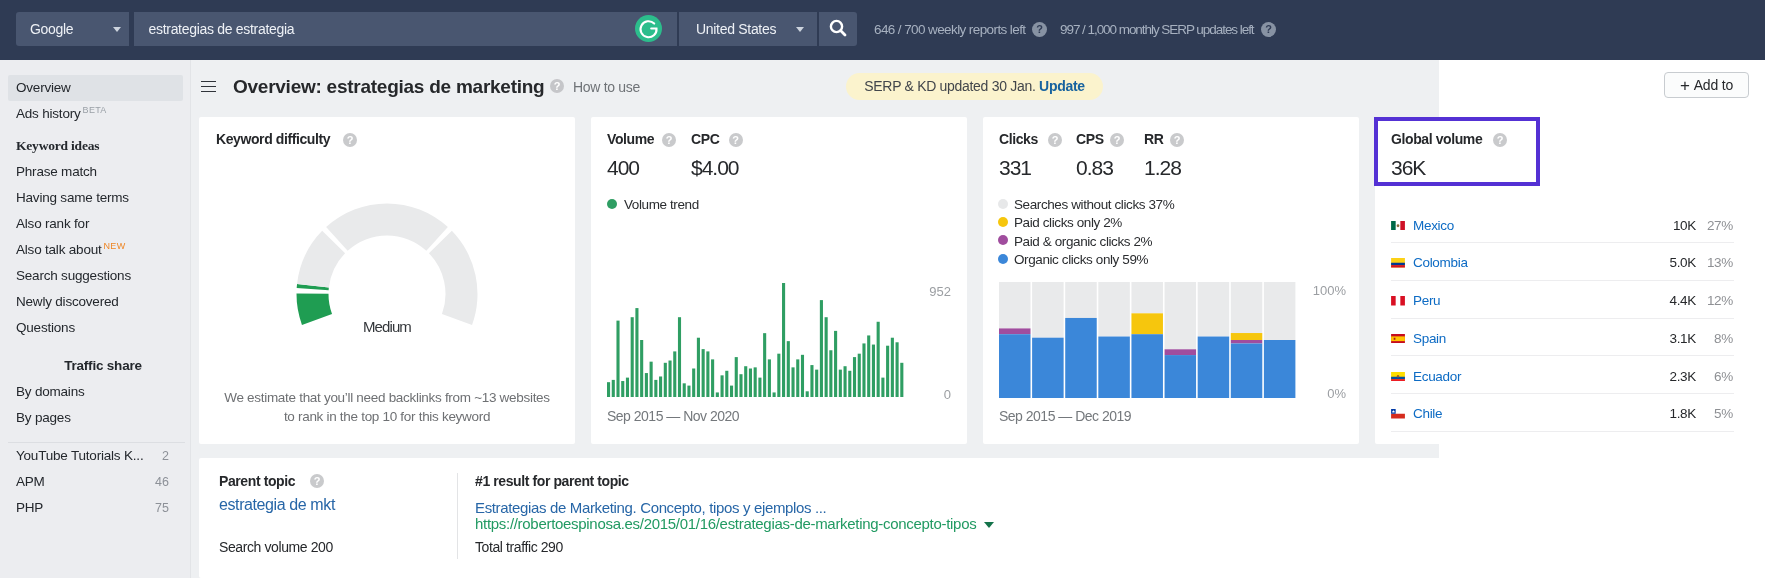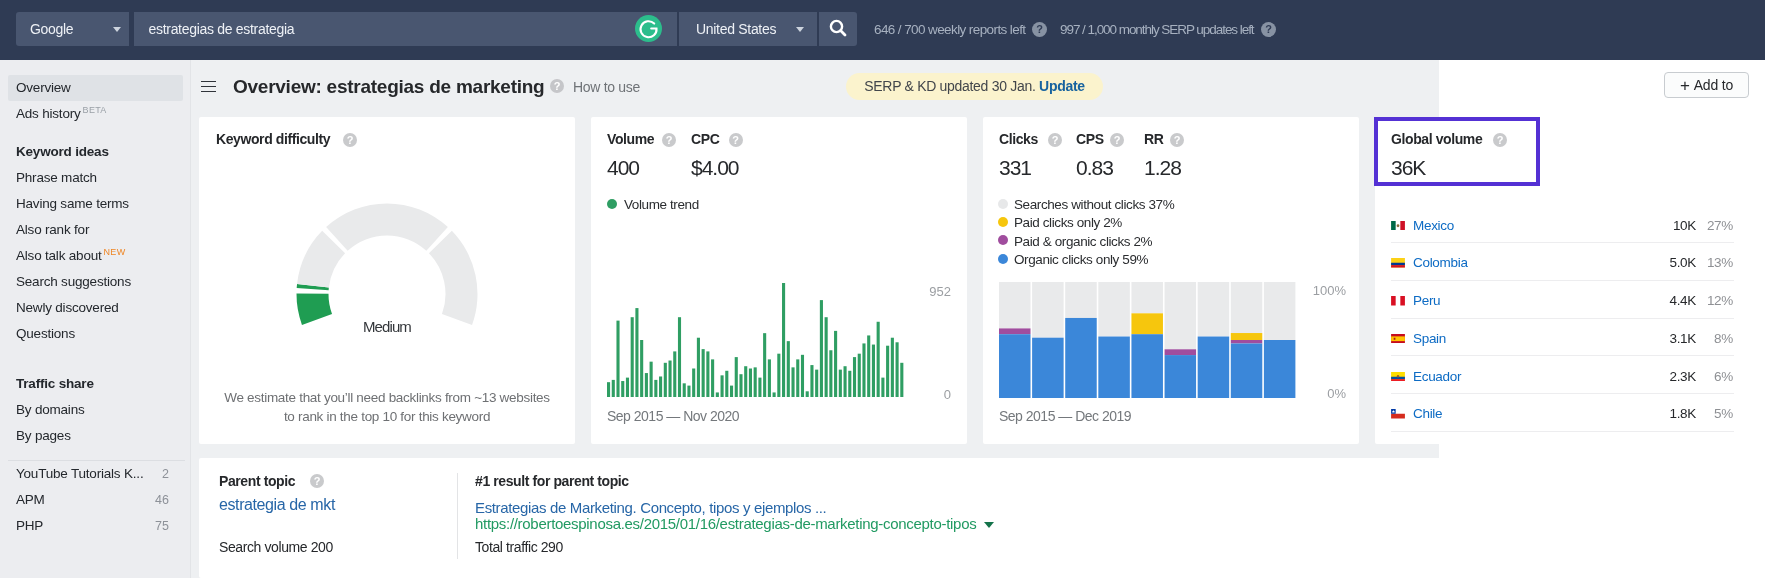--- a/index.html
+++ b/index.html
@@ -110,29 +110,29 @@
     <span class="tb-right" style="left:874px;">646 / 700 weekly reports left</span>
     <span class="qicon" style="left:1032px;">?</span>
     <span class="tb-right" style="left:1060px; letter-spacing:-1.05px;">997 / 1,000 monthly SERP updates left</span>
     <span class="qicon" style="left:1261px;">?</span>
   </div>
 
   <div class="sidebar">
     <div style="height:15px;"></div>
     <div class="sb-item sel">Overview</div>
     <div class="sb-item">Ads history<span class="sb-sup">BETA</span></div>
-    <div class="sb-item sb-head" style="margin-top:12px;">Keyword ideas</div>
+    <div class="sb-item sb-head" style="margin-top:6px;font-family:Liberation Serif, serif;">Keyword ideas</div>
     <div class="sb-item">Phrase match</div>
     <div class="sb-item">Having same terms</div>
     <div class="sb-item">Also rank for</div>
     <div class="sb-item">Also talk about<span class="sb-sup new">NEW</span></div>
     <div class="sb-item">Search suggestions</div>
     <div class="sb-item">Newly discovered</div>
     <div class="sb-item">Questions</div>
-    <div class="sb-item sb-head" style="margin-top:24px;">Traffic share</div>
+    <div class="sb-item sb-head" style="margin-top:12px;text-align:center;">Traffic share</div>
     <div class="sb-item">By domains</div>
     <div class="sb-item">By pages</div>
     <div class="sb-hr"></div>
     <div class="sb-item">YouTube Tutorials K...<span class="sb-cnt">2</span></div>
     <div class="sb-item">APM<span class="sb-cnt">46</span></div>
     <div class="sb-item">PHP<span class="sb-cnt">75</span></div>
   </div>
 
   <div class="burger"></div>
   <div class="h-title">Overview: estrategias de marketing</div>

